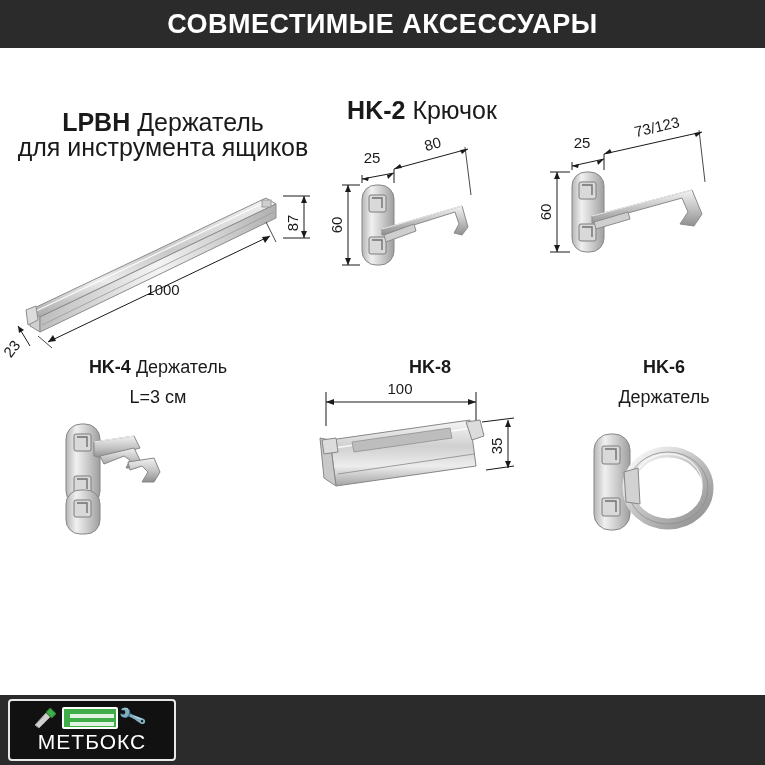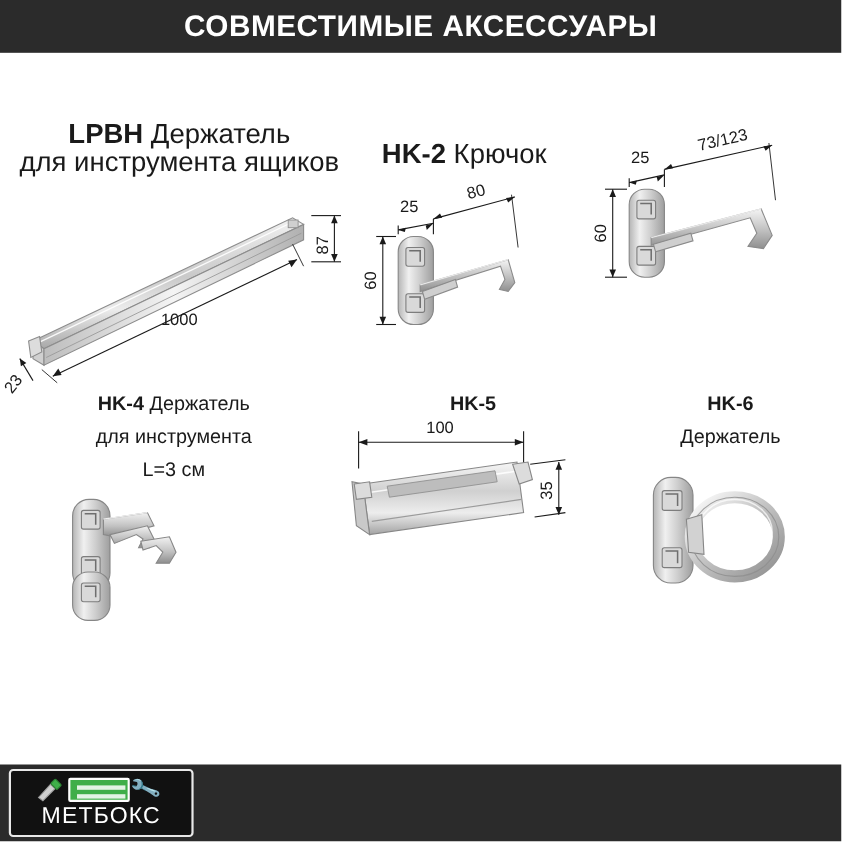--- a/index.html
+++ b/index.html
@@ -210,21 +210,21 @@
 
         <g>
           <line x1="10" y1="166" x2="22" y2="186" stroke="#1a1a1a" stroke-width="1"></line>
           <polygon points="10,166 11,173 16,170" fill="#1a1a1a"></polygon>
           <text class="dim-text" x="8" y="192" text-anchor="middle" transform="rotate(-52 8 192)">23</text>
         </g>
       </svg>
     </div>
   </div>
 
-  <div class="cell" style="left:322px; top:64px; width:200px;">
+  <div class="cell" style="left:322px; top:34px; width:200px;">
     <div class="caption">
       <span class="code">HK-2</span>
       <span>Крючок</span>
     </div>
     <div class="figure">
       <svg width="200" height="200" viewBox="0 0 200 200">
         <defs>
           <linearGradient id="plateG" x1="0" y1="0" x2="1" y2="0">
             <stop offset="0%" stop-color="#b5b5b5"></stop>
             <stop offset="30%" stop-color="#f0f0f0"></stop>
@@ -343,21 +343,20 @@
           <text class="dim-text" x="27" y="102" text-anchor="middle" transform="rotate(-90 27 102)">60</text>
         </g>
       </svg>
     </div>
   </div>
 
   <div class="cell" style="left:8px; top:288px; width:300px;">
     <div class="caption caption-lg">
       <span class="code">HK-4</span>
       <span>Держатель</span>
-      <div>для инструмента</div>
       <div>L=3 см</div>
     </div>
     <div class="figure">
       <svg width="300" height="170" viewBox="0 0 300 170">
         <defs>
           <linearGradient id="plateG4" x1="0" y1="0" x2="1" y2="0">
             <stop offset="0%" stop-color="#b5b5b5"></stop>
             <stop offset="30%" stop-color="#f0f0f0"></stop>
             <stop offset="62%" stop-color="#cdcdcd"></stop>
             <stop offset="100%" stop-color="#9e9e9e"></stop>
@@ -387,21 +386,21 @@
           <polygon points="92,44 126,36 132,48 128,56 118,56 122,48 116,44 96,52" fill="url(#armG4)" stroke="#878787" stroke-width="1"></polygon>
           <polygon points="120,50 146,46 152,60 146,70 134,70 140,60 134,54 122,58" fill="url(#armG4)" stroke="#878787" stroke-width="1"></polygon>
           <path d="M86 30 L126 24" stroke="#ffffff" stroke-width="1.2" opacity="0.85"></path>
         </g>
       </svg>
     </div>
   </div>
 
   <div class="cell" style="left:300px; top:288px; width:260px;">
     <div class="caption caption-lg">
-      <div><span class="code">HK-5</span></div>
+      <div><span class="code">HK-8</span></div>
     </div>
     <div class="figure">
       <svg width="260" height="170" viewBox="0 0 260 170">
         <defs>
           <linearGradient id="bodyG5" x1="0" y1="0" x2="0" y2="1">
             <stop offset="0%" stop-color="#f6f6f6"></stop>
             <stop offset="40%" stop-color="#d0d0d0"></stop>
             <stop offset="70%" stop-color="#ededed"></stop>
             <stop offset="100%" stop-color="#a3a3a3"></stop>
           </linearGradient>

